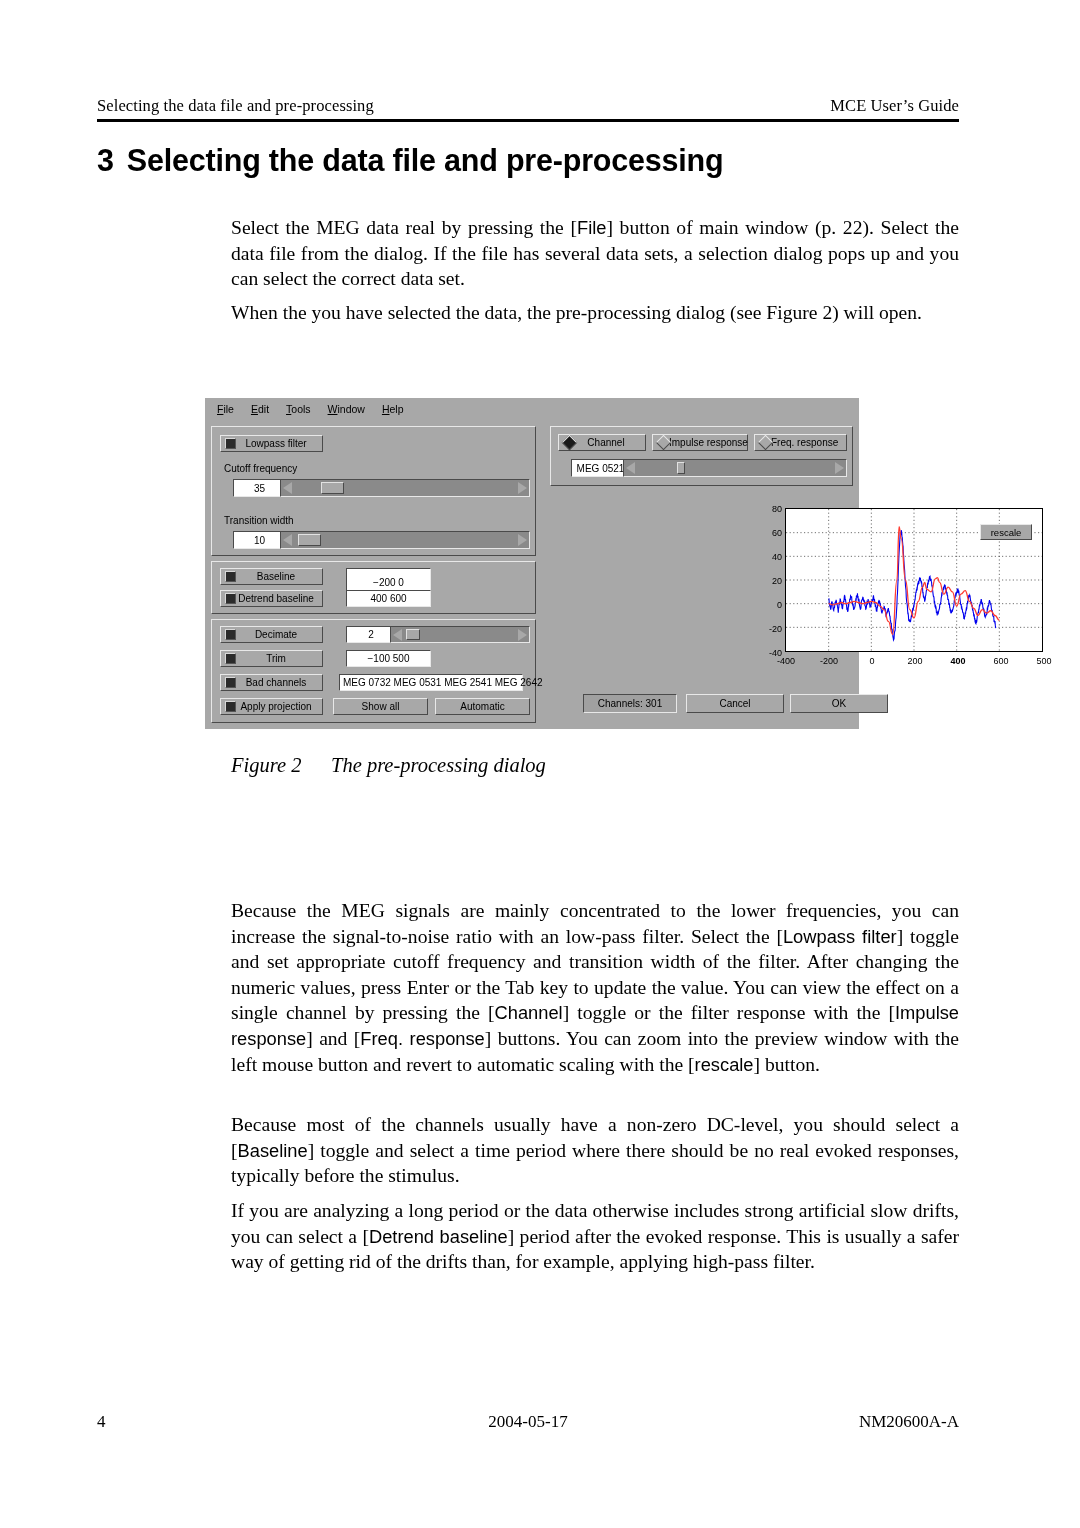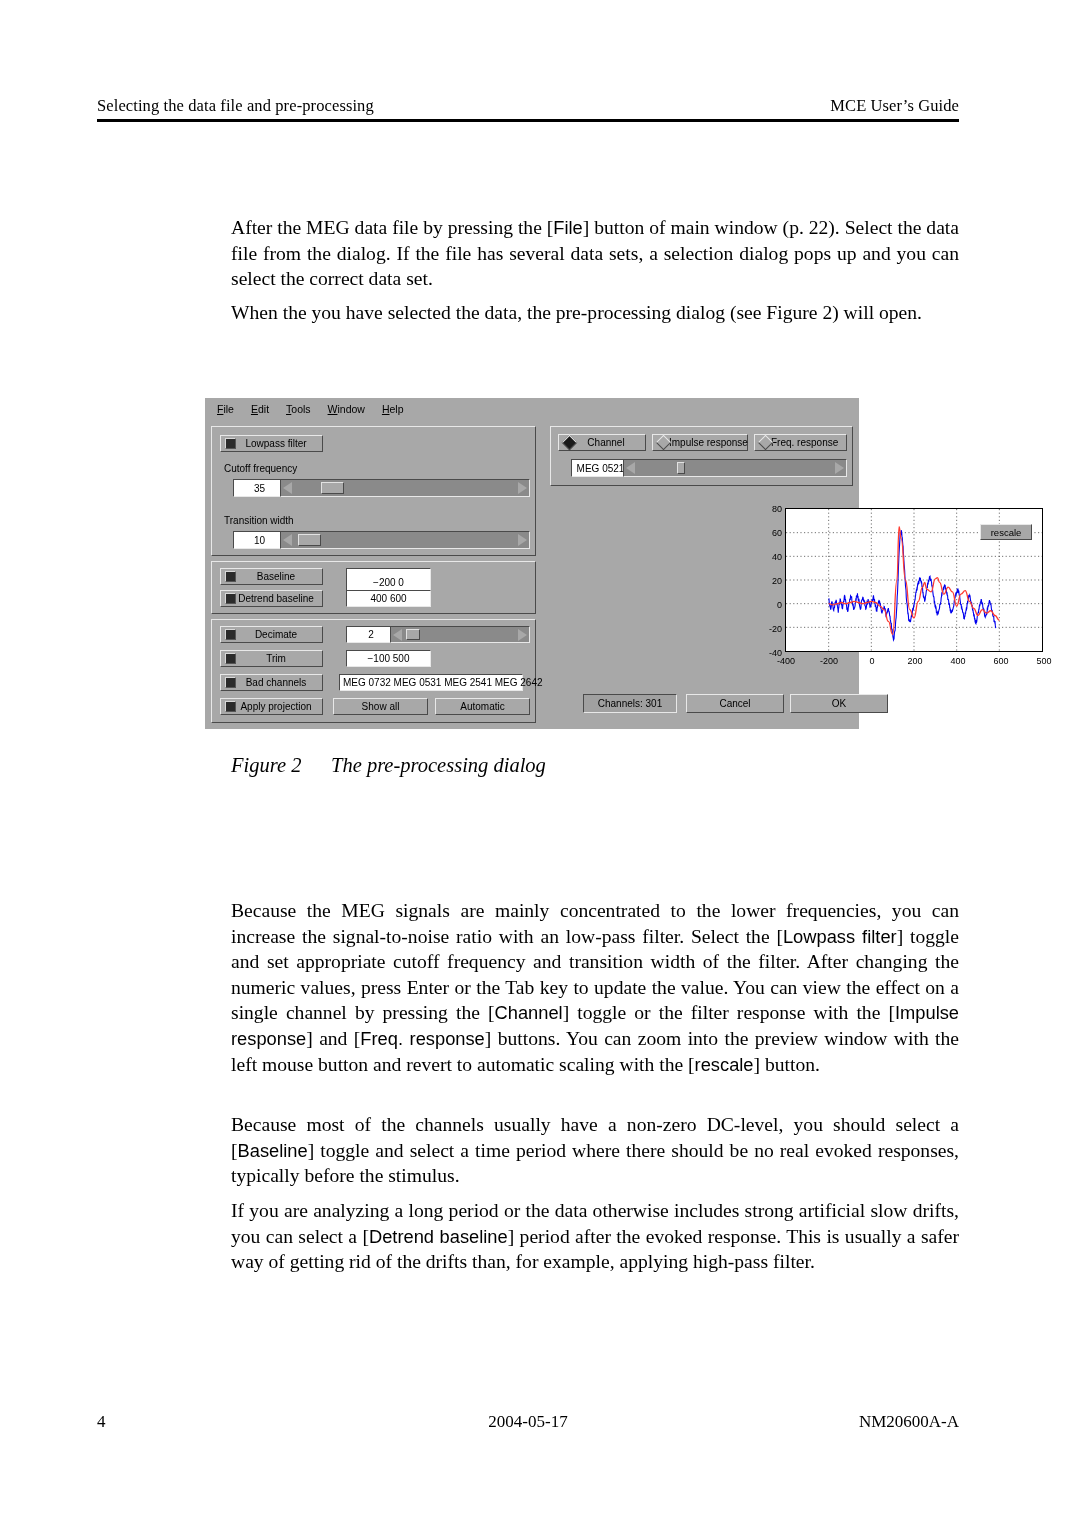--- a/index.html
+++ b/index.html
@@ -333,23 +333,26 @@
 <body>
 
 <div class="page">
 
   <div class="rh">
     <div class="rh-left">Selecting the data file and pre-processing</div>
     <div class="rh-right">MCE User’s Guide</div>
   </div>
   <div class="rh-rule"></div>
 
+  <div class="h1">
+    <span class="num">3</span><span>Selecting the data file and pre-processing</span>
+  </div>
 
   <div class="para" style="top:215px;">
-    <span>After the MEG data file by pressing the [</span><span class="ui">File</span><span>] button of main window (p. 22). Select the data file from the dialog. If the file has several data sets, a selection dialog pops up and you can select the correct data set.</span>
+    <span>Select the MEG data real by pressing the [</span><span class="ui">File</span><span>] button of main window (p. 22). Select the data file from the dialog. If the file has several data sets, a selection dialog pops up and you can select the correct data set.</span>
   </div>
 
   <div class="para" style="top:300px;">When the you have selected the data, the pre-processing dialog (see Figure 2) will open.</div>
 
   <div class="dialog">
 
     <div class="menubar">
       <span class="menu-item"><u>F</u><span>ile</span></span>
       <span class="menu-item"><u>E</u><span>dit</span></span>
       <span class="menu-item"><u>T</u><span>ools</span></span>
@@ -482,21 +485,21 @@
       <div class="ytick" style="left:0px; top:51px;">40</div>
       <div class="ytick" style="left:0px; top:75px;">20</div>
       <div class="ytick" style="left:0px; top:99px;">0</div>
       <div class="ytick" style="left:0px; top:123px;">-20</div>
       <div class="ytick" style="left:0px; top:147px;">-40</div>
 
       <div class="xtick" style="left:28px;  top:150px;">-400</div>
       <div class="xtick" style="left:71px;  top:150px;">-200</div>
       <div class="xtick" style="left:114px; top:150px;">0</div>
       <div class="xtick" style="left:157px; top:150px;">200</div>
-      <div class="xtick" style="left:200px; top:150px;">400</div>
+      <div class="xtick" style="left:200px; top:150px;font-weight:bold;">400</div>
       <div class="xtick" style="left:243px; top:150px;">600</div>
       <div class="xtick" style="left:286px; top:150px;">500</div>
 
       <div class="rescale-btn out1" style="left:222px; top:18px; width:52px; height:16px;">rescale</div>
     </div>
 
     <div class="btn in1" style="left:378px; top:296px; width:94px; height:19px; background:#a0a0a0;">Channels: 301</div>
     <div class="btn out1" style="left:481px; top:296px; width:98px; height:19px;">Cancel</div>
     <div class="btn out1" style="left:585px; top:296px; width:98px; height:19px;">OK</div>
   </div>

